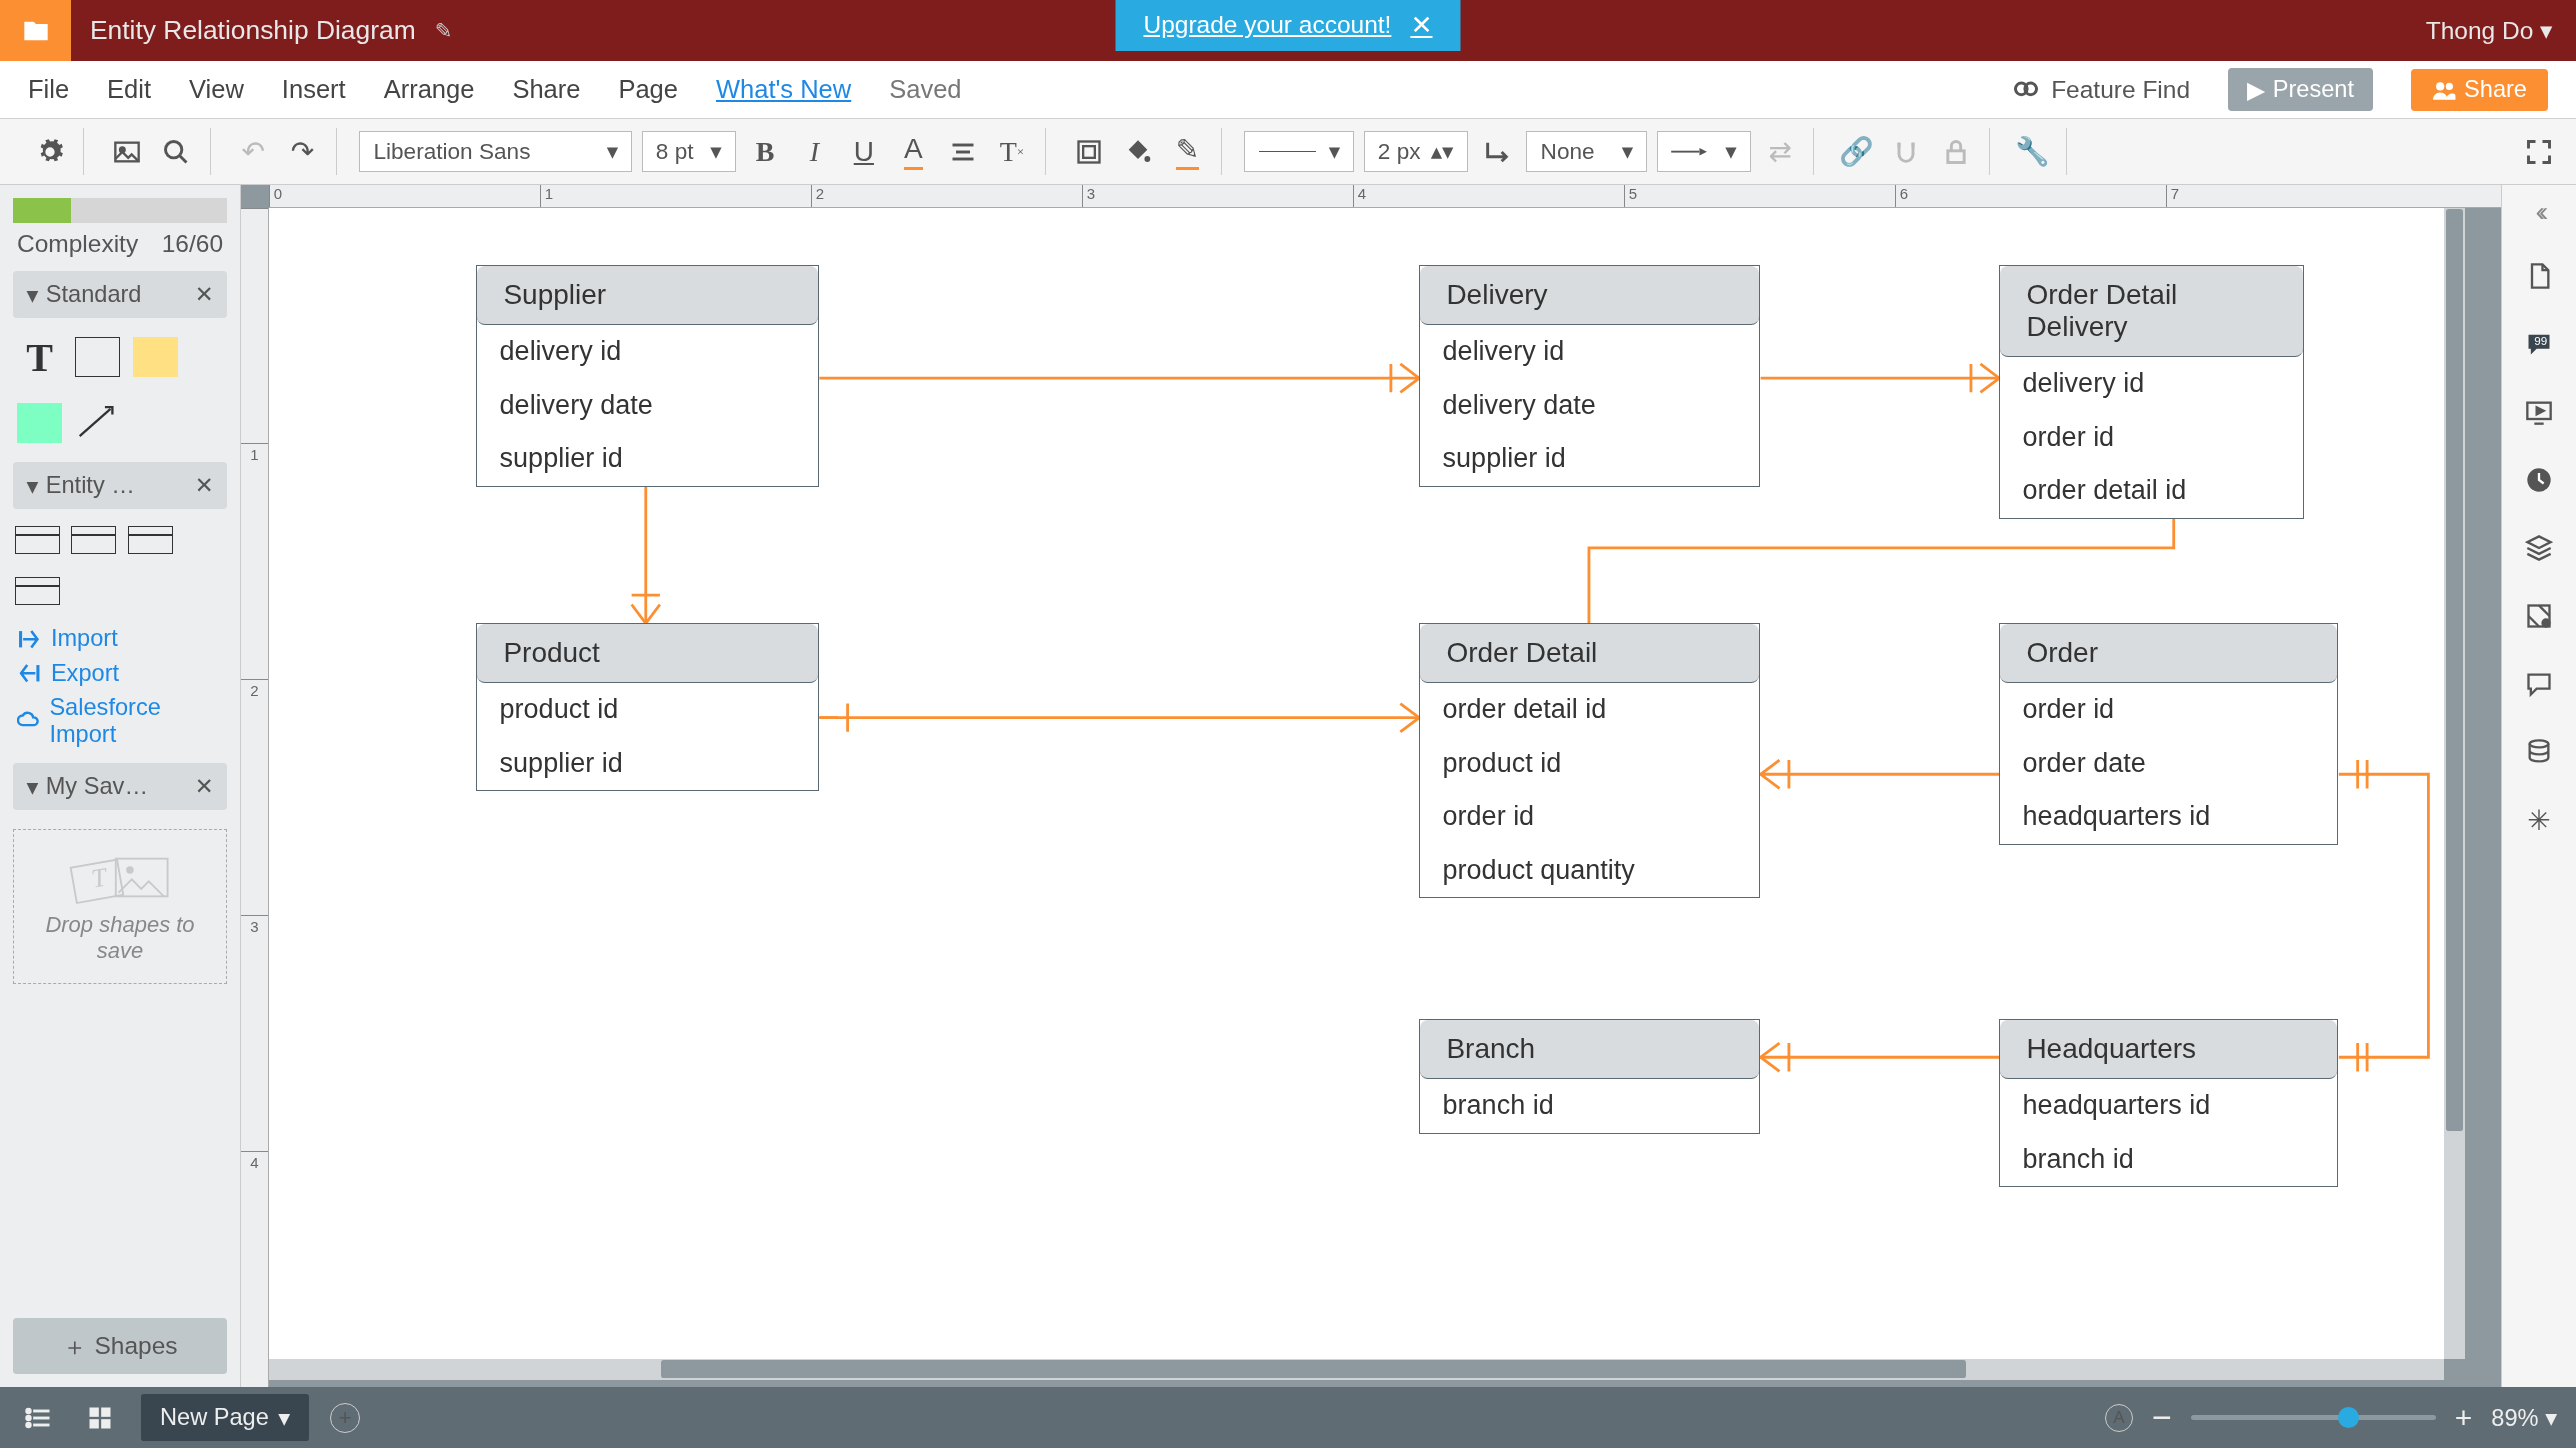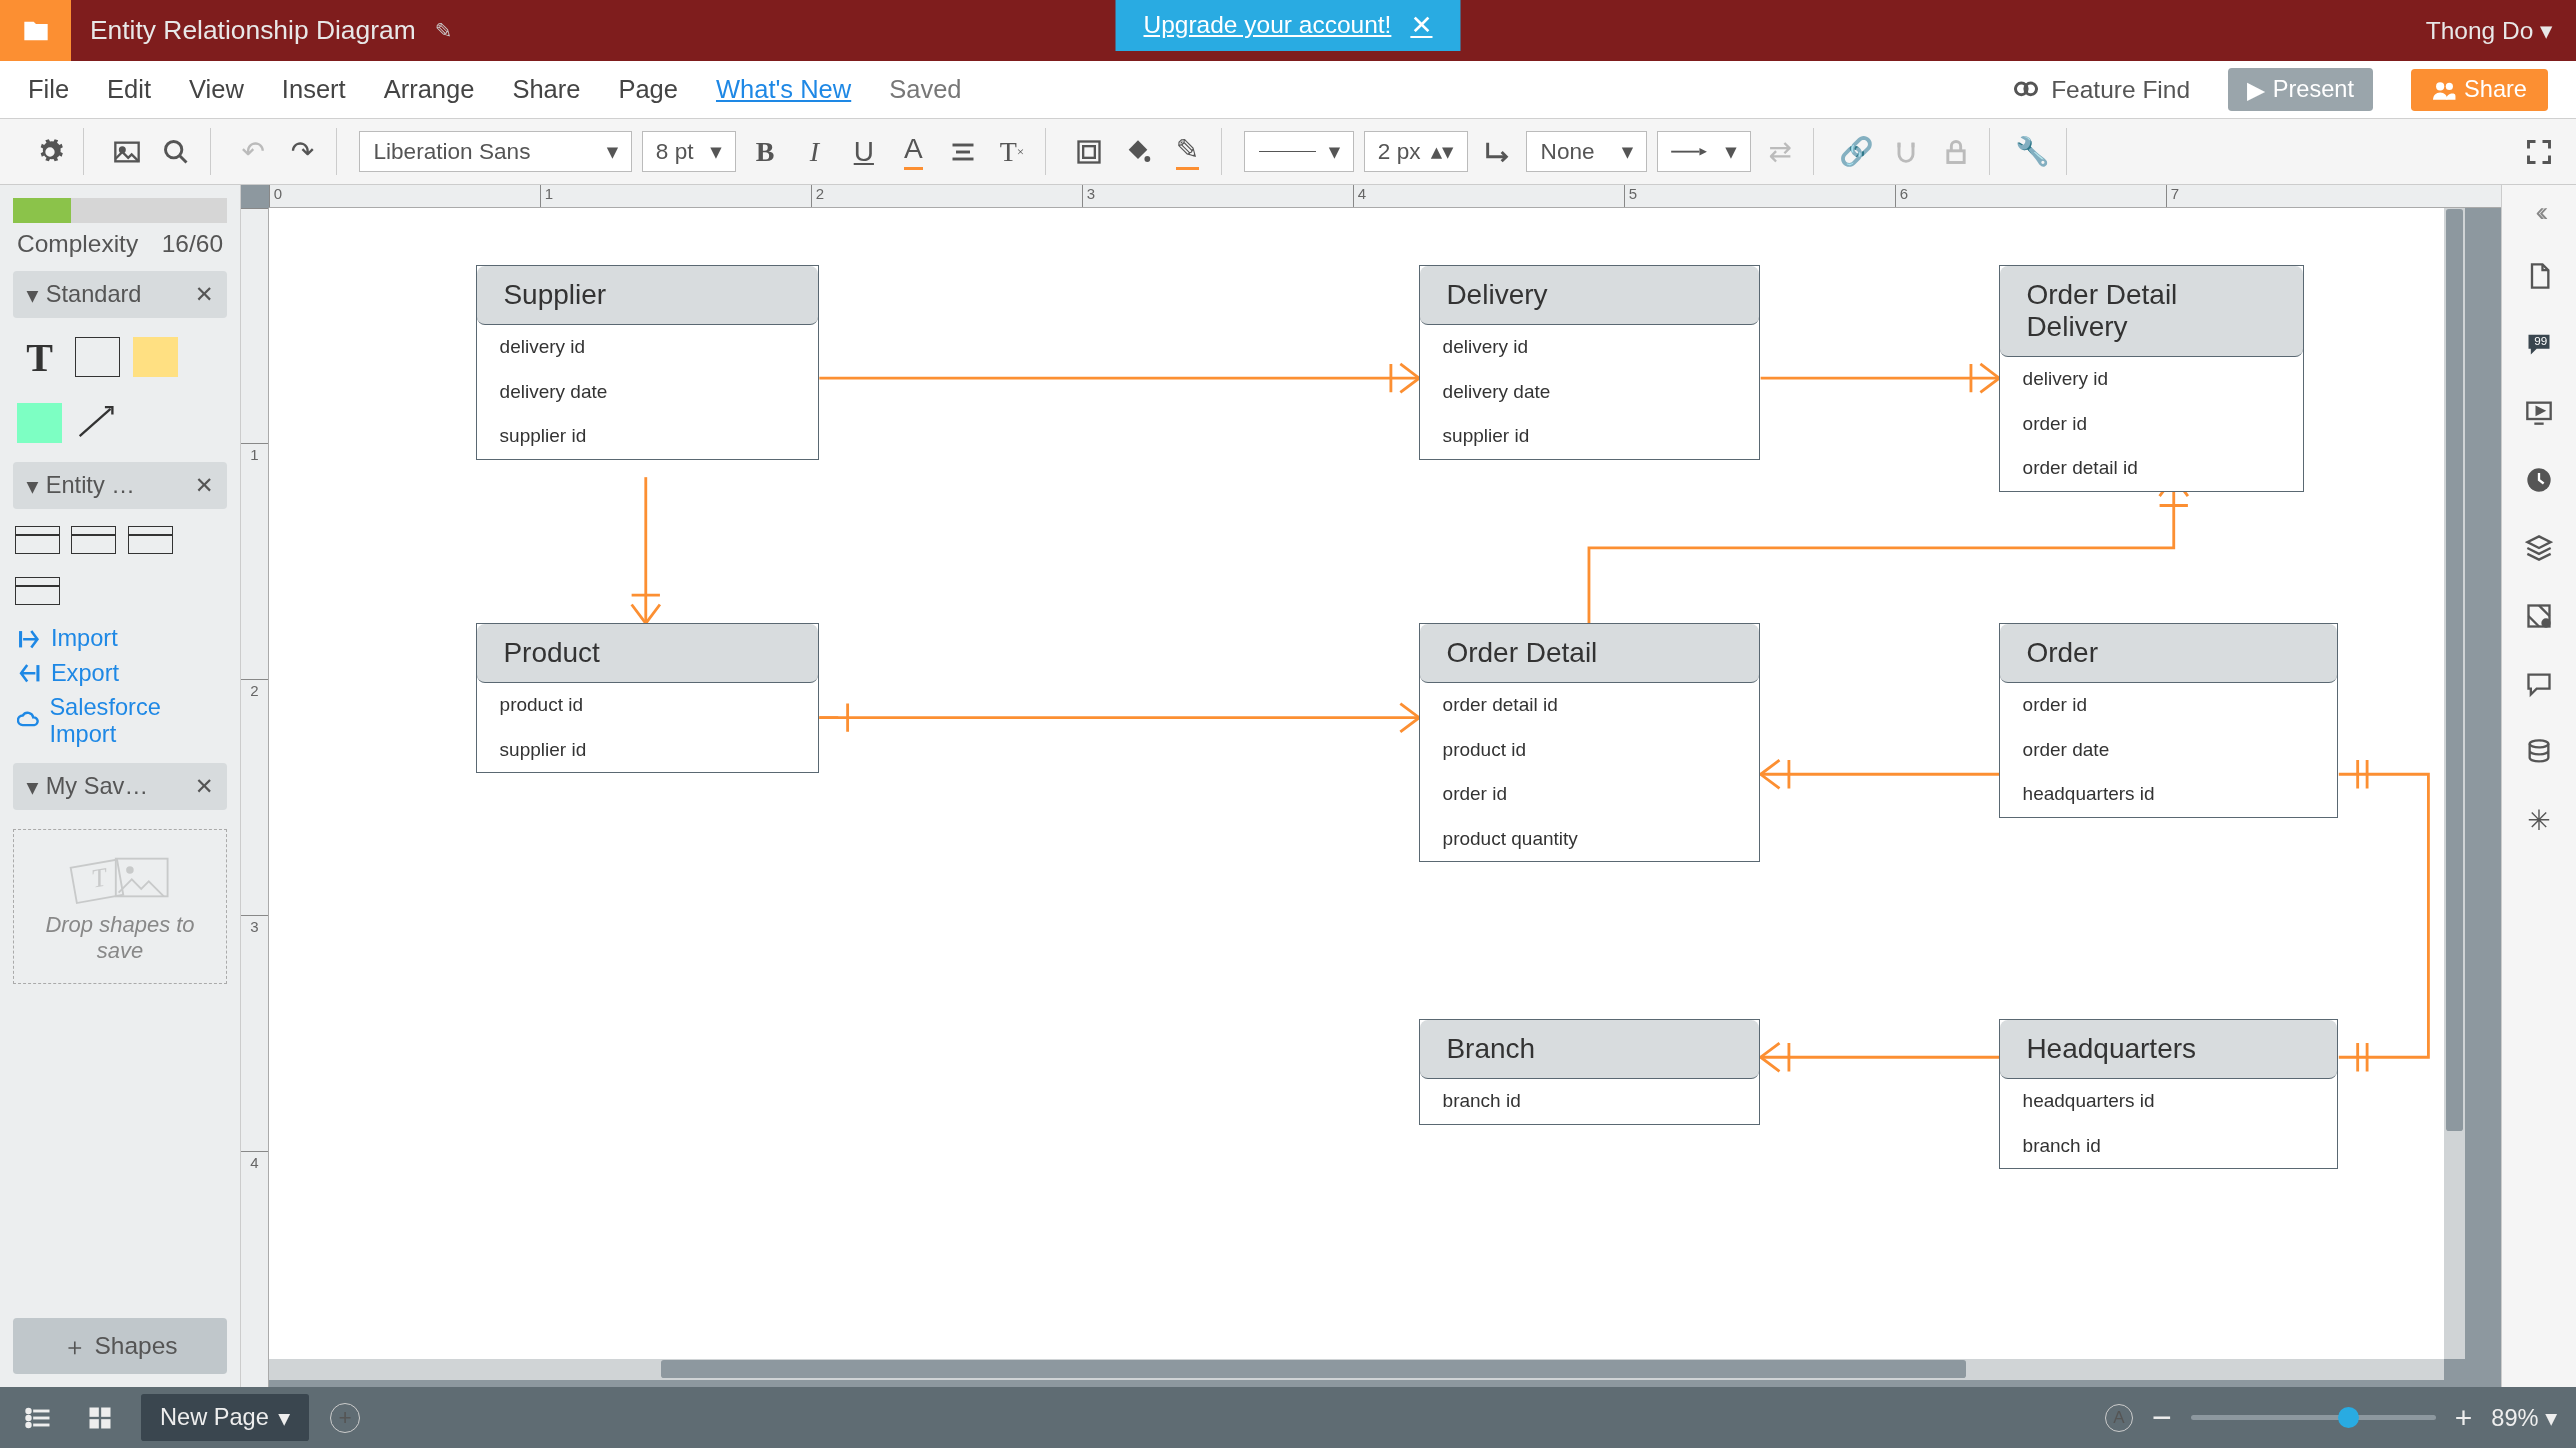--- a/index.html
+++ b/index.html
@@ -69,21 +69,21 @@
 .ruler-h { position:absolute; top:0; left:28px; right:0; height:22.6px; background:#eceeef; border-bottom:0.9px solid #aaa; font-size:15px; color:#666; display:flex;}
 .ruler-h .tick { width:271px; border-left:0.9px solid #888; padding-left:3.8px;}
 .ruler-v { position:absolute; top:22.6px; left:0; width:28px; bottom:0; background:#eceeef; border-right:0.9px solid #aaa; font-size:15px; color:#666; display:flex; flex-direction:column;}
 .ruler-v .tick { height:271px; border-top:0.9px solid #888; padding-top:1.9px; text-align:center;}
 .canvas { position:absolute; top:22.6px; left:28px; right:57px; bottom:28px; background:#fff; overflow:hidden;}
 .canvas-inner { position:relative; width:100%; height:100%; }
 
 
 .entity { position:absolute; border:1.9px solid #5a6872; background:#fff; }
 .entity .ehead { background:#d8dcde; padding:13.2px 26.4px; font-size:28px; color:#333; border-bottom:1.9px solid #5a6872;border-radius:8px;}
-.entity .erow { padding:11.3px 22.6px; font-size:19px; color:#333;}
+.entity .erow { padding:11.3px 22.6px; font-size:27px; color:#333;}
 
 .conn { stroke:#fc8f32; stroke-width:3; fill:none; }
 .canvas svg { position:absolute; top:0; left:0; width:100%; height:100%; pointer-events:none; overflow:visible;}
 
 
 .rightrail { width:75px; background:#f5f5f5; border-left:0.9px solid #ccc; display:flex; flex-direction:column; align-items:center; padding-top:11.3px; gap:28px;}
 .rightrail .collapse { font-size:28px; color:#888; letter-spacing:-5.7px;}
 .rail-icon { width:40px; height:40px; display:flex; align-items:center; justify-content:center; color:#555; font-size:28px;}
 
 

